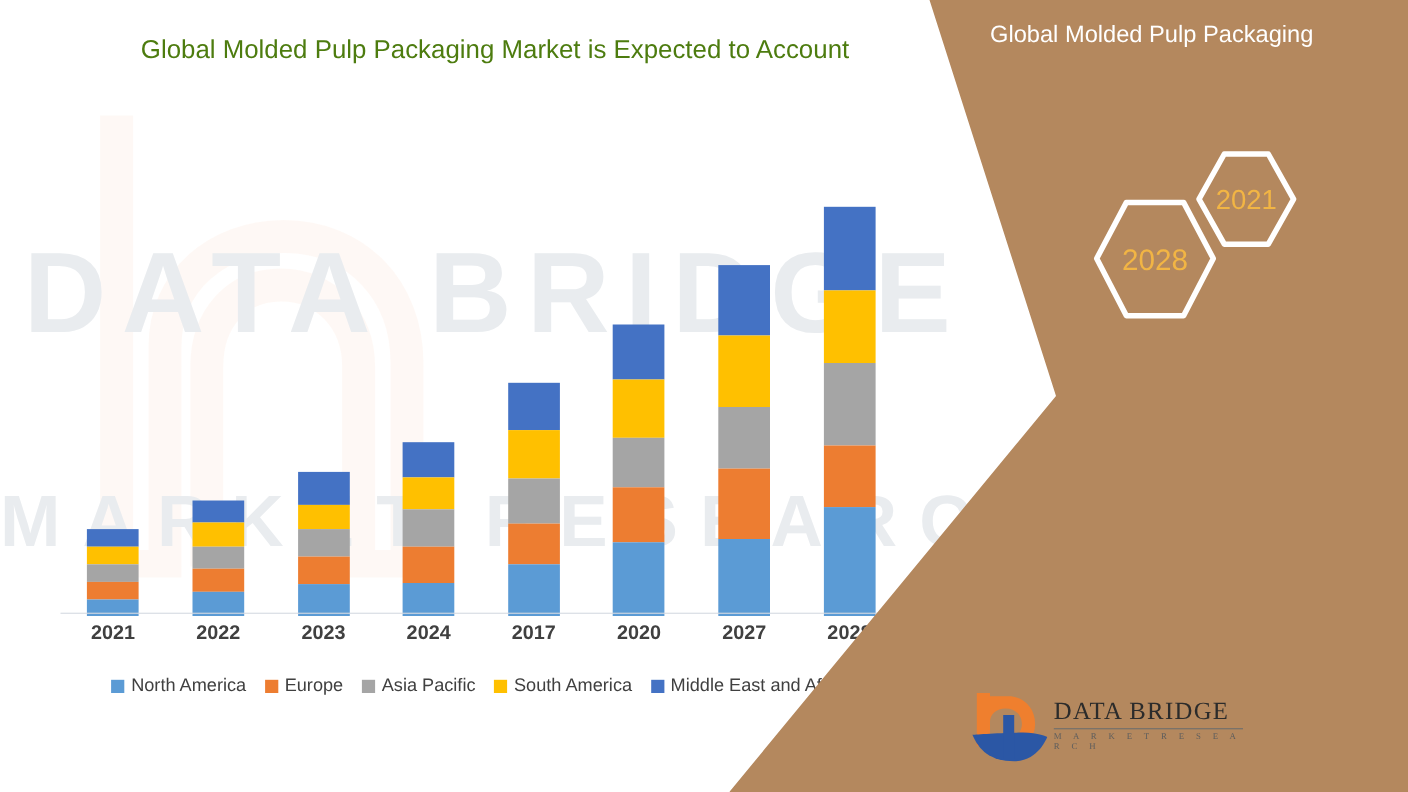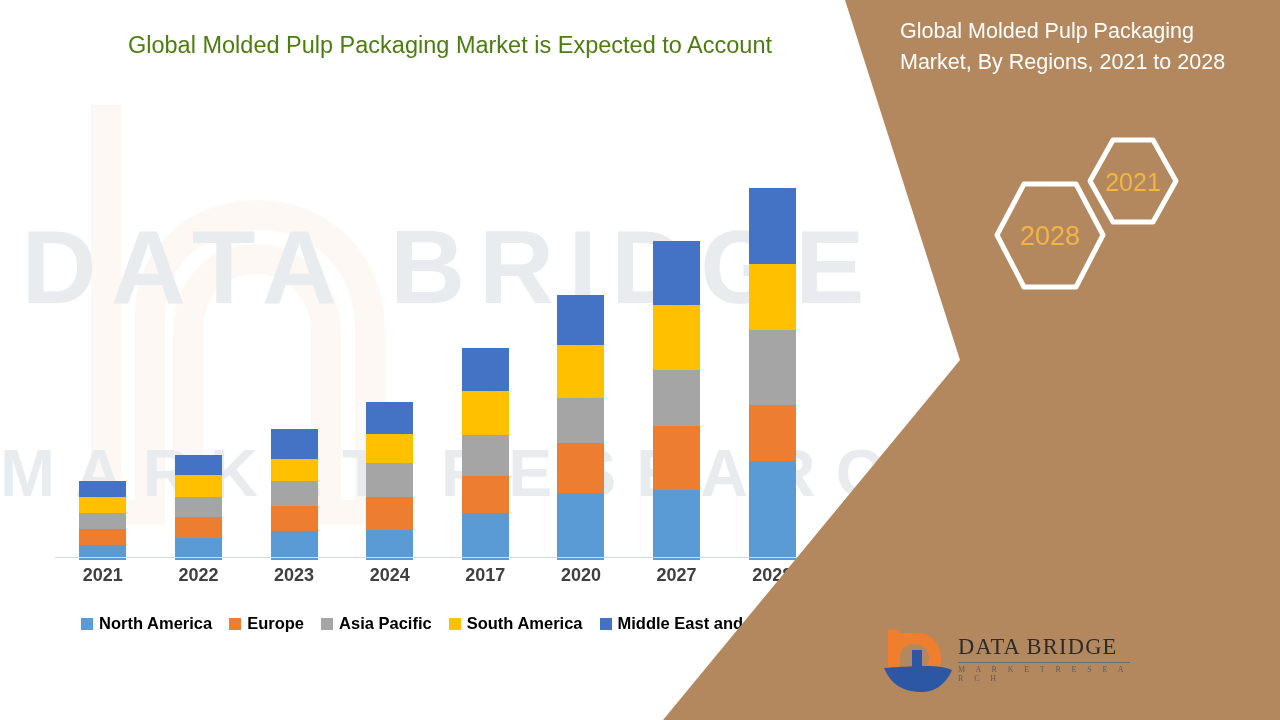--- a/index.html
+++ b/index.html
@@ -48,21 +48,21 @@
   
   .x-axis{position:absolute;left:55px;top:565px;width:765px;height:30px;
           display:flex;justify-content:space-around;}
   .x-tick{width:95px;text-align:center;color:#404040;font-size:18px;font-weight:700;}
 
   
   .legend{position:absolute;left:55px;top:614px;width:765px;
           display:flex;justify-content:center;align-items:center;gap:17px;flex-wrap:nowrap;}
   .legend-item{display:flex;align-items:center;gap:6px;white-space:nowrap;}
   .legend-swatch{width:12px;height:12px;display:block;}
-  .legend-label{font-size:16.5px;color:#000000;font-weight:700;}
+  .legend-label{font-size:16.5px;color:#404040;font-weight:400;}
 
   
   .right-panel{
     position:absolute;left:0;top:0;width:1280px;height:720px;
     background:#b4885e;
     clip-path:polygon(845px 0, 1280px 0, 1280px 720px, 663px 720px, 960px 360px);
     -webkit-clip-path:polygon(845px 0, 1280px 0, 1280px 720px, 663px 720px, 960px 360px);
   }
   .right-inner{position:absolute;left:900px;top:0;width:380px;height:720px;}
 
@@ -229,21 +229,20 @@
         </div>
       </div>
   </div>
 
   <div class="right-panel"></div>
 
   <div class="right-inner">
 
     <div class="panel-heading">
       <div>Global Molded Pulp Packaging</div>
-      <div>Market, By Regions, 2021 to 2028</div>
     </div>
 
     <div class="hex-wrap">
       <div class="hex hex-2028">
         <svg width="120" height="115" viewBox="0 0 120 115" xmlns="http://www.w3.org/2000/svg">
           <polygon points="34,6 86,6 113,57 86,109 34,109 7,57" fill="none" stroke="#ffffff" stroke-width="5" stroke-linejoin="round"></polygon>
         </svg>
         <div class="hex-label">2028</div>
       </div>
       <div class="hex hex-2021">

